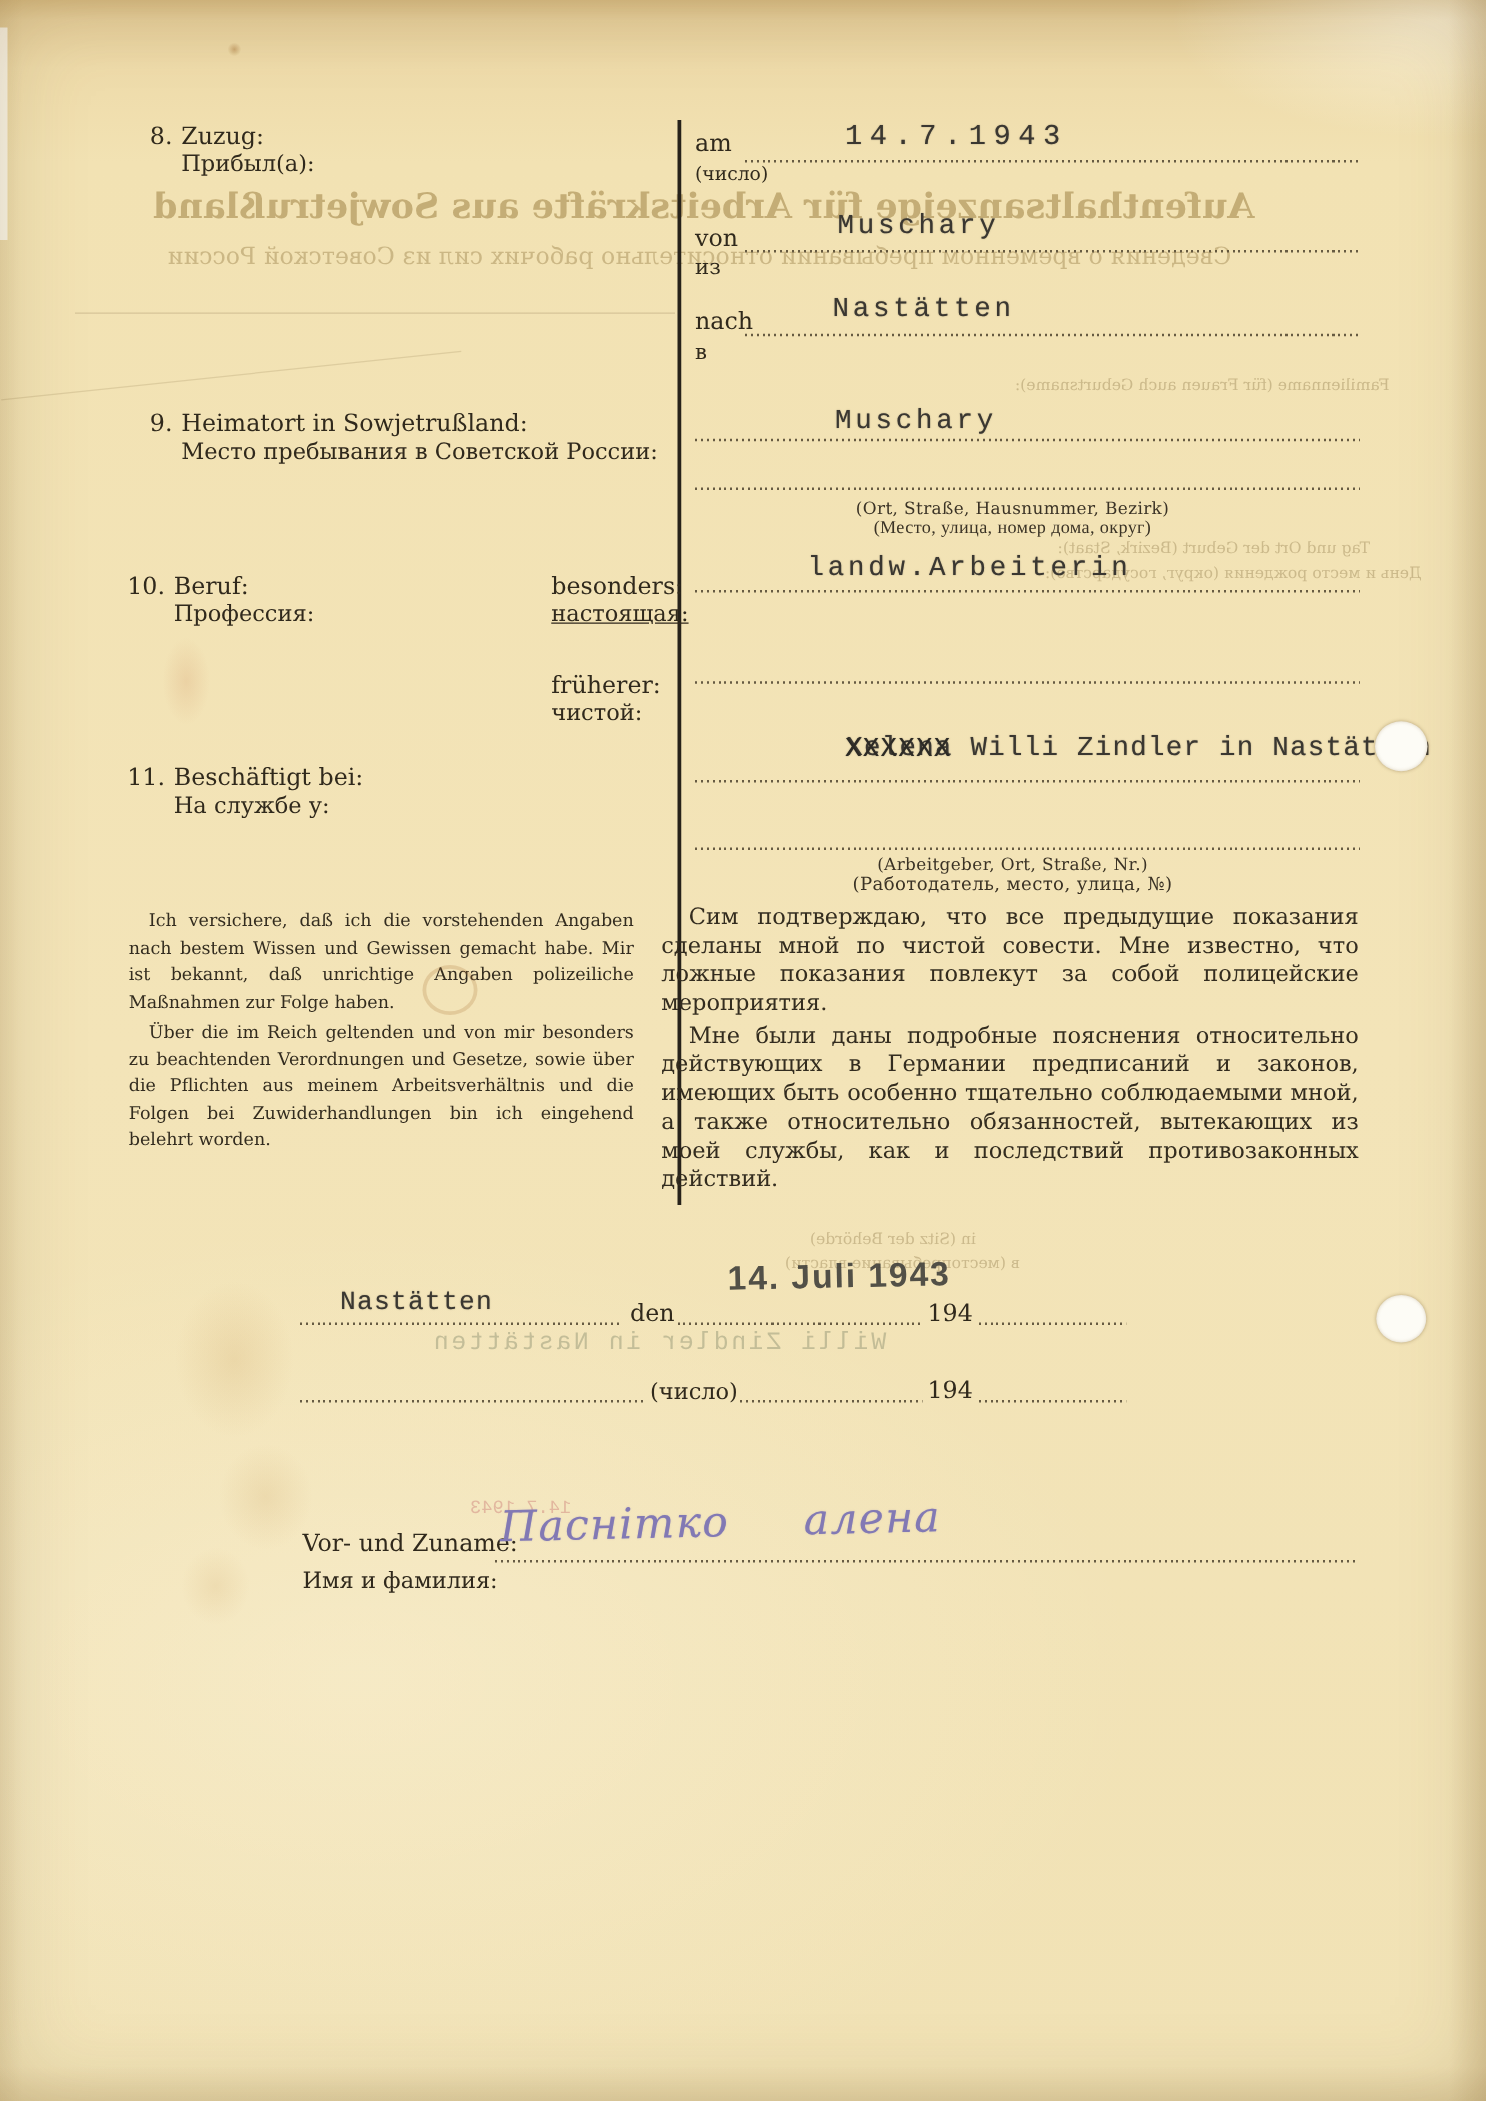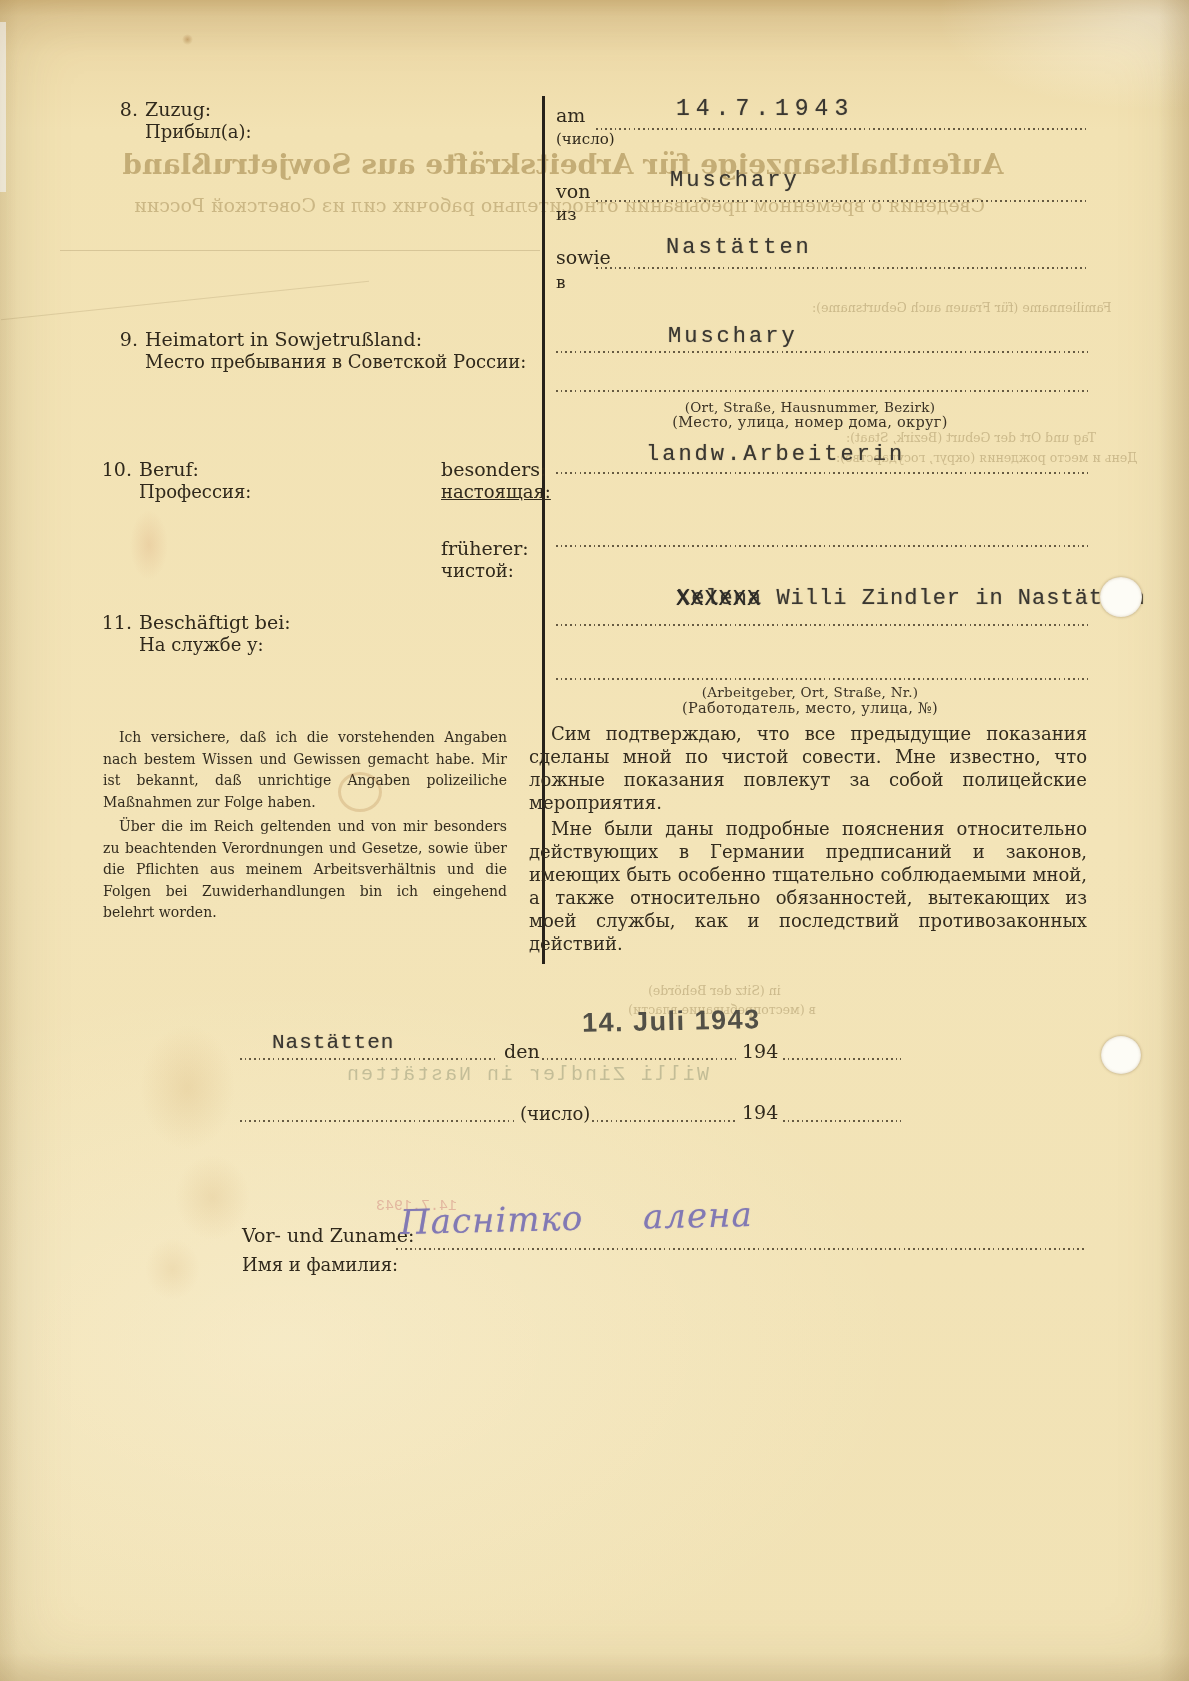--- a/index.html
+++ b/index.html
@@ -74,34 +74,34 @@
   <div class="abs lbl de" style="left:556px;top:104px;">am</div>
   <div class="abs typed" style="left:676px;top:96px;font-size:23px;letter-spacing:6px;">14.7.1943</div>
   <div class="abs dots" style="left:596px;top:128px;width:492px;"></div>
   <div class="abs lbl" style="left:556px;top:130px;font-size:15px;">(число)</div>
 
   <div class="abs lbl de" style="left:556px;top:180px;">von</div>
   <div class="abs typed" style="left:670px;top:168px;">Muschary</div>
   <div class="abs dots" style="left:596px;top:200px;width:492px;"></div>
   <div class="abs lbl" style="left:556px;top:204px;font-size:17px;">из</div>
 
-  <div class="abs lbl de" style="left:556px;top:246px;">sowie</div>
+  <div class="abs lbl de" style="left:556px;top:246px;">nach</div>
   <div class="abs typed" style="left:666px;top:235px;">Nastätten</div>
   <div class="abs dots" style="left:596px;top:267px;width:492px;"></div>
   <div class="abs lbl" style="left:556px;top:272px;font-size:17px;">в</div>
 
   <div class="abs lbl de" style="left:106px;top:328px;">
     <span class="fno">9.</span><span>Heimatort in Sowjetrußland:</span>
   </div>
   <div class="abs lbl ru ru-indent" style="left:106px;top:351px;">Место пребывания в Советской России:</div>
   <div class="abs typed" style="left:668px;top:324px;">Muschary</div>
   <div class="abs dots" style="left:556px;top:351px;width:532px;"></div>
   <div class="abs dots" style="left:556px;top:390px;width:532px;"></div>
   <div class="abs cap" style="left:645px;top:399px;width:330px;">(Ort, Straße, Hausnummer, Bezirk)</div>
-  <div class="abs cap cap-ru" style="left:645px;top:414px;width:330px;">(Место, улица, номер дома, округ)</div>
+  <div class="abs cap cap-ru" style="left:645px;top:414px;width:330px;font-family:Liberation Serif, serif;">(Место, улица, номер дома, округ)</div>
 
   <div class="abs lbl de" style="left:100px;top:458px;">
     <span class="fno">10.</span><span>Beruf:</span>
   </div>
   <div class="abs lbl ru ru-indent" style="left:100px;top:481px;">Профессия:</div>
   <div class="abs lbl de" style="left:441px;top:458px;">besonders:</div>
   <div class="abs lbl ru" style="left:441px;top:481px;text-decoration:underline;">настоящая:</div>
   <div class="abs typed" style="left:646px;top:442px;text-align:right;">landw.Arbeiterin</div>
   <div class="abs dots" style="left:556px;top:472px;width:532px;"></div>
   <div class="abs lbl de" style="left:441px;top:537px;">früherer:</div>

